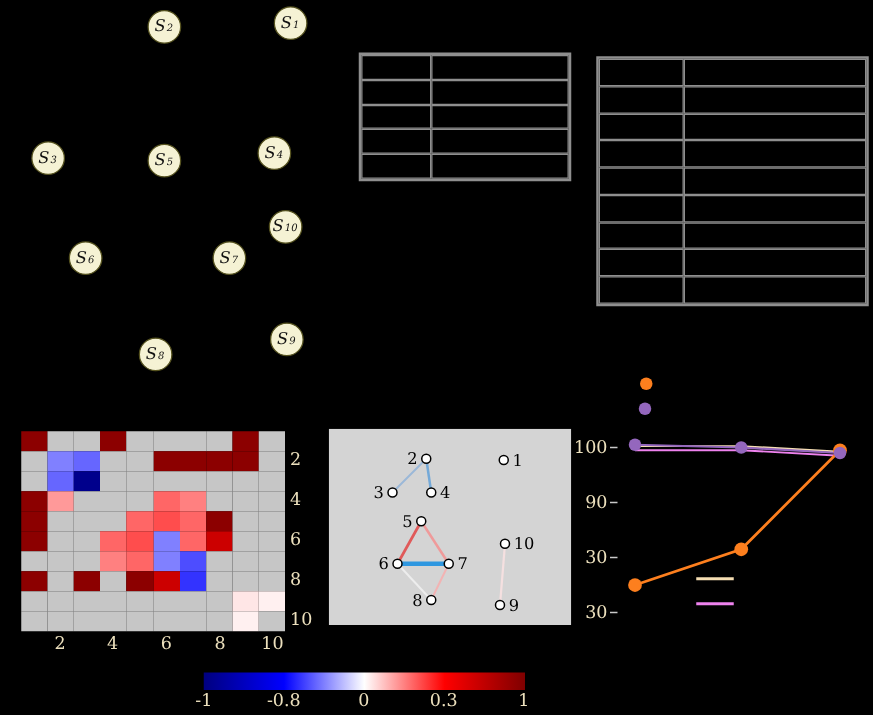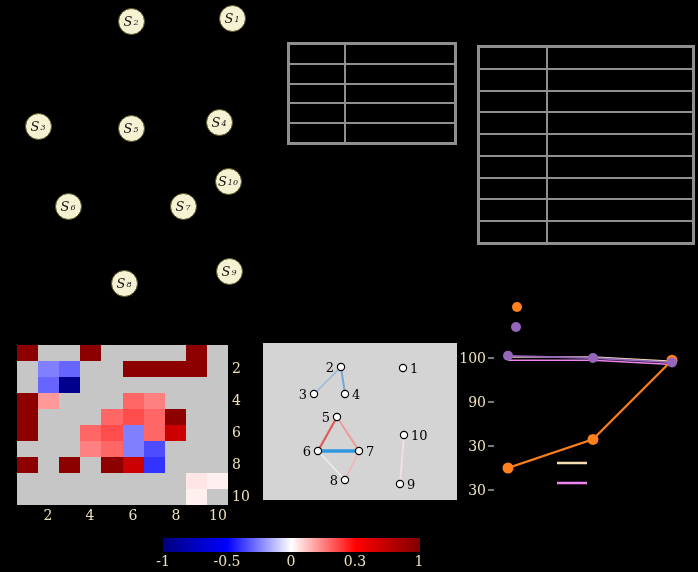--- a/index.html
+++ b/index.html
@@ -206,21 +206,21 @@
       <span class="axis-tick" style="left: 232px; top: 489px;">10</span>
       <span class="axis-tick" style="left: 33px; top: 508px; width: 30px; text-align: center;">2</span>
       <span class="axis-tick" style="left: 75px; top: 508px; width: 30px; text-align: center;">4</span>
       <span class="axis-tick" style="left: 118px; top: 508px; width: 30px; text-align: center;">6</span>
       <span class="axis-tick" style="left: 161px; top: 508px; width: 30px; text-align: center;">8</span>
       <span class="axis-tick" style="left: 203px; top: 508px; width: 30px; text-align: center;">10</span>
     </div>
 
   <div id="colorbar-bar"></div>
   <span class="cb-label" style="left:141px">-1</span>
-  <span class="cb-label" style="left:205px">-0.5</span>
+  <span class="cb-label" style="left:205px">-0.8</span>
   <span class="cb-label" style="left:269px">0</span>
   <span class="cb-label" style="left:333px">0.3</span>
   <span class="cb-label" style="left:397px">1</span>
 
   <svg id="graph-svg" style="left:263px;top:343px;width:194px;height:157px" viewBox="0 0 194 157">
       <rect x="0" y="0" width="194" height="157" fill="#d4d4d4"></rect>
       <line x1="78" y1="24" x2="51" y2="51" stroke="#9bb8d8" stroke-width="1.6" stroke-linecap="round"></line>
       <line x1="78" y1="24" x2="82" y2="51" stroke="#74a9d8" stroke-width="2" stroke-linecap="round"></line>
       <line x1="74" y1="74" x2="55" y2="108" stroke="#e05a5a" stroke-width="2.2" stroke-linecap="round"></line>
       <line x1="74" y1="74" x2="96" y2="108" stroke="#ef9a9a" stroke-width="2" stroke-linecap="round"></line>

